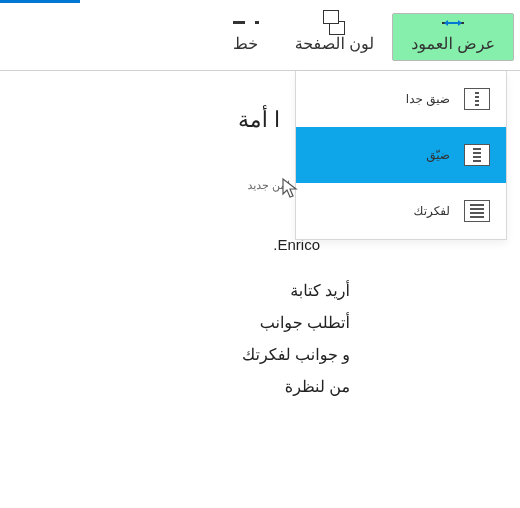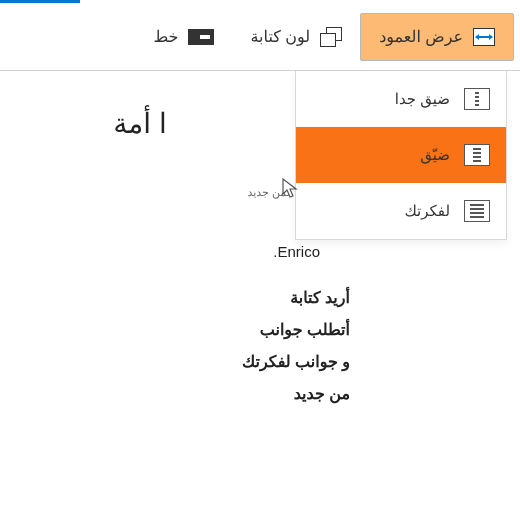--- a/index.html
+++ b/index.html
@@ -37,24 +37,25 @@
   }
   .tool-item {
     display: flex;
     align-items: center;
     gap: 10px;
     padding: 8px 18px;
     height: 48px;
     border-radius: 2px;
     cursor: pointer;
     white-space: nowrap;
+    flex-direction: column;
   }
   .tool-item.active {
     border: 1px solid #b8b8b8;
-    background: #fdba74;
+    background: #86efac;
   }
   .page-color-icon {
     width: 22px;
     height: 20px;
     position: relative;
   }
   .page-color-icon .back-page {
     position: absolute;
     top: 0; right: 0;
     width: 16px; height: 14px;
@@ -131,27 +132,27 @@
     border-bottom: 1px solid #d8d8d8;
     box-shadow: 0 4px 8px rgba(0,0,0,0.06);
   }
   .dropdown-item {
     display: flex;
     align-items: center;
     justify-content: flex-start;
     height: 56px;
     padding: 0 16px;
     gap: 14px;
-    font-size: 15px;
+    font-size: 12px;
     color: #333;
     cursor: pointer;
     text-align: center;
   }
   .dropdown-item.hover {
-    background: #f97316;
+    background: #0ea5e9;
   }
   .width-glyph {
     width: 26px;
     height: 22px;
     border: 1.5px solid #555;
     background: #fff;
     position: relative;
     flex-shrink: 0;
   }
   .width-glyph .lines {
@@ -176,26 +177,25 @@
     position: absolute;
     top: 71px;
     right: 0;
     left: 0;
     bottom: 0;
     padding: 30px 40px 0 0;
     direction: rtl;
     overflow: hidden;
   }
   .content-area .heading {
-    font-size: 28px;
+    font-size: 22px;
     color: #222;
     margin-right: 200px;
     margin-top: 6px;
     font-weight: 400;
-    text-align: center;
   }
   .content-area .sub {
     font-size: 11px;
     color: #666;
     margin-right: 190px;
     margin-top: 46px;
   }
   .content-area .name {
     font-size: 15px;
     color: #222;
@@ -205,21 +205,21 @@
     text-align: right;
     font-weight: 400;
   }
   .content-area .bodytext {
     font-size: 16px;
     color: #222;
     margin-right: 130px;
     margin-top: 22px;
     line-height: 2.0;
     max-width: 120px;
-    font-weight: 700;
+    font-weight: 400;
   }
 
   .cursor {
     position: absolute;
     top: 178px;
     right: 222px;
     width: 16px;
     height: 22px;
     pointer-events: none;
     z-index: 50;
@@ -237,39 +237,39 @@
       <span class="arrow-line"></span>
     </span>
     <span>عرض العمود</span>
   </div>
 
   <div class="tool-item">
     <span class="page-color-icon">
       <span class="back-page"></span>
       <span class="front-page"></span>
     </span>
-    <span>لون كتابة</span>
+    <span>لون الصفحة</span>
   </div>
 
   <div class="tool-item">
     <span class="font-icon"></span>
     <span>خط</span>
   </div>
 
 </div>
 
 <div class="content-area">
   <div class="heading">ا أمة</div>
   <div class="sub">لمن جديد</div>
   <div class="name">.Enrico</div>
   <div class="bodytext">
     <div>أريد كتابة</div>
     <div>أتطلب جوانب</div>
     <div>و جوانب لفكرتك</div>
-    <div>من جديد</div>
+    <div>من لنظرة</div>
   </div>
 </div>
 
 <div class="dropdown">
   <div class="dropdown-item">
     <span class="width-glyph very-narrow">
       <span class="lines">
           <span></span>
           <span></span>
           <span></span>

